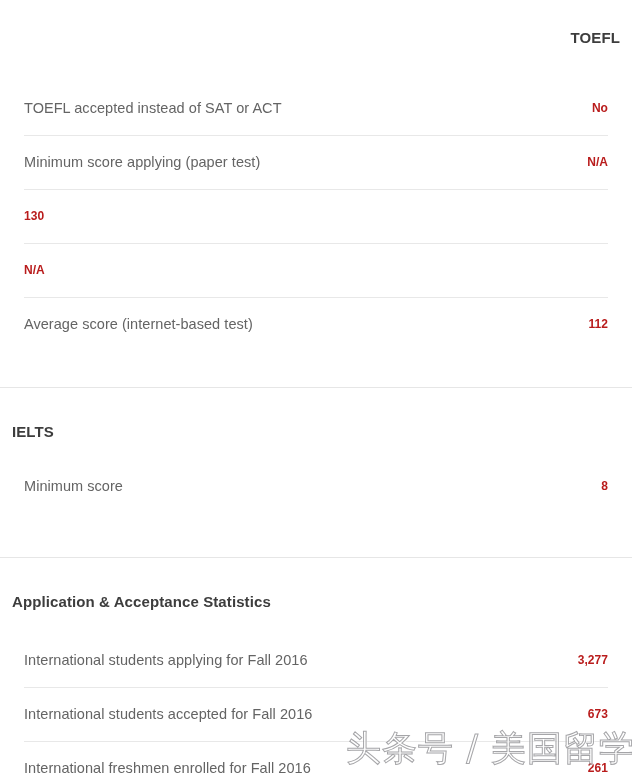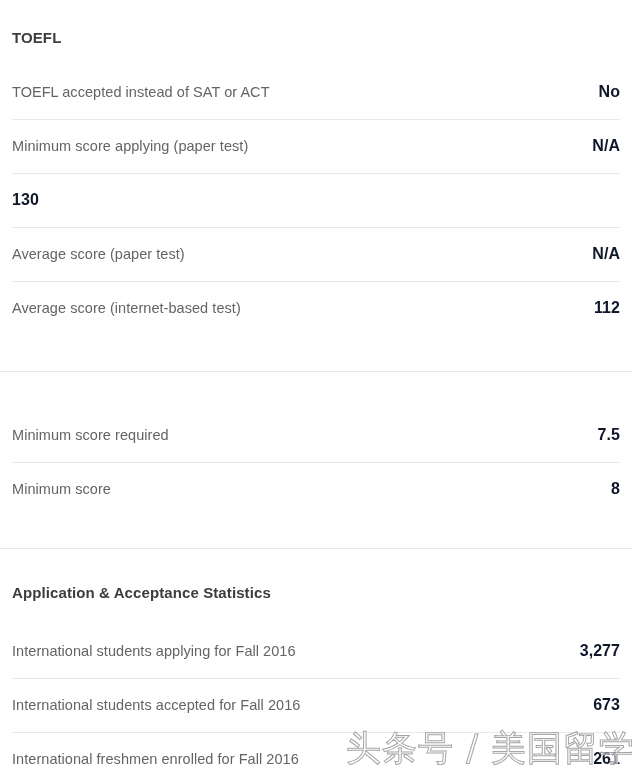--- a/index.html
+++ b/index.html
@@ -34,21 +34,21 @@
   }
   .section-divider {
     width: 100%;
     height: 1px;
     background: #e6e6e6;
     border: 0;
     margin: 0;
   }
   .rows {
     padding: 0;
-    margin: 0;
+    margin: 12px;
     list-style: none;
   }
   .row {
     display: flex;
     align-items: center;
     justify-content: space-between;
     height: 54px;
     padding: 0 12px;
     box-sizing: border-box;
     position: relative;
@@ -63,31 +63,31 @@
     background: #e8e8e8;
   }
   .row-label {
     font-size: 14.5px;
     color: #646464;
     font-weight: normal;
     white-space: nowrap;
     letter-spacing: 0.05px;
   }
   .row-value {
-    font-size: 16px;
-    color: #0f172a;
+    font-size: 12px;
+    color: #b91c1c;
     font-weight: bold;
     text-align: left;
     white-space: nowrap;
     letter-spacing: 0.05px;
   }
 
   
   #sec-toefl { padding-top: 30px; }
-  #sec-toefl .section-head { margin-bottom: 20px; }
+  #sec-toefl .section-head { margin-bottom: 36px; text-align: right; }
   #sec-toefl .rows { margin-bottom: 0; }
   #gap-1 { height: 36px; }
 
   #sec-ielts { padding-top: 36px; }
   #sec-ielts .section-head { margin-bottom: 20px; }
   #gap-2 { height: 32px; }
 
   #sec-stats { padding-top: 36px; }
   #sec-stats .section-head { margin-bottom: 24px; }
 
@@ -125,39 +125,35 @@
         <span class="row-value">No</span>
       </li>
       <li class="row">
         <span class="row-label">Minimum score applying (paper test)</span>
         <span class="row-value">N/A</span>
       </li>
       <li class="row">
         <span class="row-value">130</span>
       </li>
       <li class="row">
-        <span class="row-label">Average score (paper test)</span>
         <span class="row-value">N/A</span>
       </li>
       <li class="row">
         <span class="row-label">Average score (internet-based test)</span>
         <span class="row-value">112</span>
       </li>
     </ul>
   </div>
 
   <div id="gap-1"></div>
   <hr class="section-divider">
 
   <div class="section" id="sec-ielts">
+    <div class="section-head">IELTS</div>
     <ul class="rows">
-      <li class="row">
-        <span class="row-label">Minimum score required</span>
-        <span class="row-value">7.5</span>
-      </li>
       <li class="row">
         <span class="row-label">Minimum score</span>
         <span class="row-value">8</span>
       </li>
     </ul>
   </div>
 
   <div id="gap-2"></div>
   <hr class="section-divider">
 

